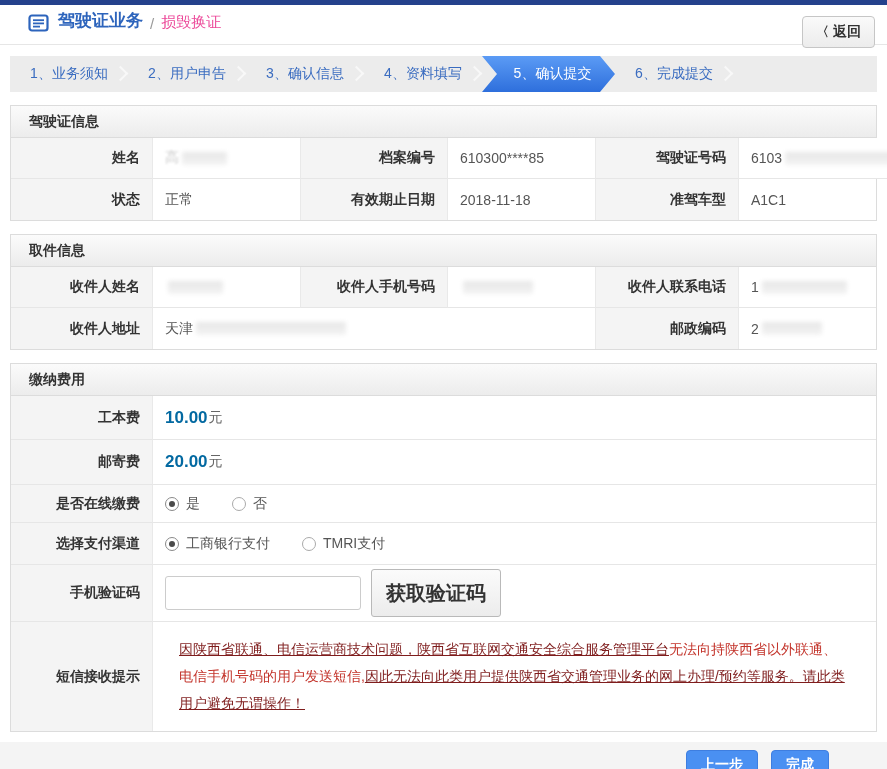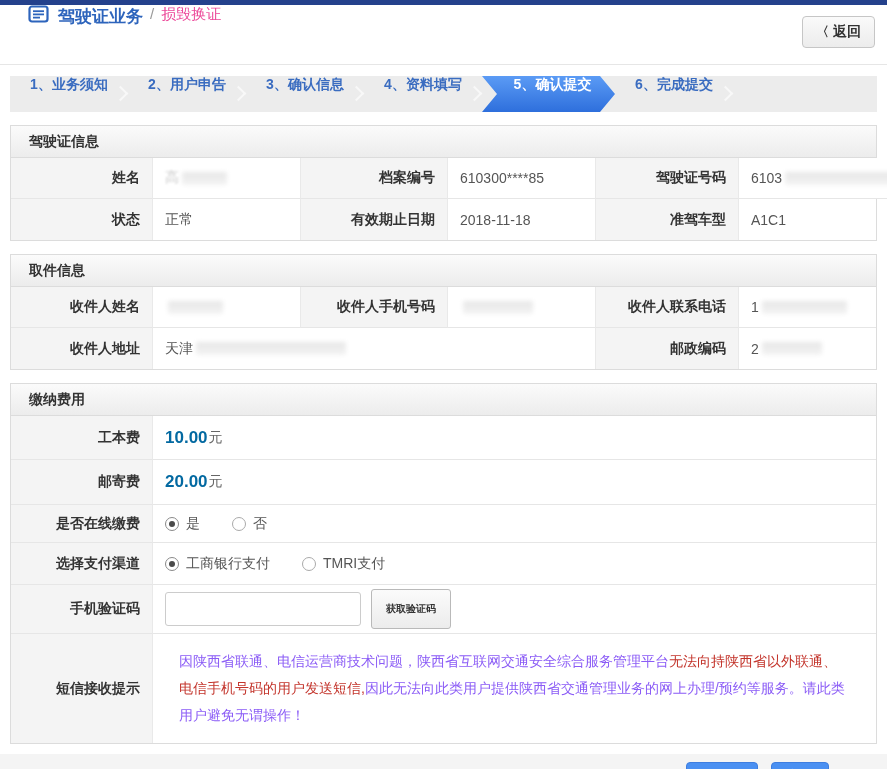--- a/index.html
+++ b/index.html
@@ -6,44 +6,44 @@
   html,body { background:#fff; }
   body {
     width:887px; height:769px; overflow:hidden; position:relative;
     font-family:"Liberation Sans","DejaVu Sans",sans-serif;
     font-size:14px; color:#333;
   }
   .topbar { height:5px; background:#24418c; }
 
   
   .header {
-    height:60px; display:flex; align-items:flex-start;
-    padding:0 12px 4px 28px; border-bottom:1px solid #e6e6e6; position:relative;
+    height:40px; display:flex; align-items:flex-end;
+    padding:0 12px 12px 28px; border-bottom:1px solid #e6e6e6; position:relative;
   }
   .hicon { margin-right:9px; display:inline-flex; }
   .htitle { color:#2d64bc; font-size:17px; font-weight:bold; }
   .hdiv { color:#999; margin:0 7px; font-size:15px; }
   .hsub { color:#ec4899; font-size:15px; }
   .back-btn {
     position:absolute; right:12px; top:11px;
     background:linear-gradient(#fafafa,#ececec);
     border:1px solid #c6c6c6; border-radius:4px;
     padding:6px 13px; font-size:14px; font-weight:bold; color:#333;
     cursor:pointer; display:flex; align-items:center; gap:4px;
   }
   .back-chev { font-weight:bold; font-size:13px; }
 
   
   .steps {
     margin:11px 10px 0 10px; height:36px; background:#ececec;
     display:flex; align-items:stretch; overflow:hidden;
   }
   .step {
-    flex:0 0 118px; display:flex; justify-content:center;
-    color:#3a6cc0; font-weight:bold; position:relative;
+    flex:0 0 118px; display:flex; align-items:center; justify-content:center;
+    color:#3a6cc0; font-weight:normal; position:relative;
   }
   .step::after {
     content:''; position:absolute; right:2px; top:calc(50% - 6px);
     width:9px; height:9px;
     border-top:2px solid #f8f8f8; border-right:2px solid #f8f8f8;
     transform:rotate(45deg);
   }
   .step.active {
     flex:0 0 133px; color:#fff;
     background:linear-gradient(#5b9bf5,#2e6fdc);
@@ -100,28 +100,28 @@
     content:''; position:absolute; left:3px; top:3px; right:3px; bottom:3px;
     background:#4a4a4a; border-radius:50%;
   }
   .opt { margin-right:32px; color:#555; cursor:pointer; }
 
   .code-input {
     width:196px; height:34px; border:1px solid #ccc; border-radius:3px;
     padding:0 8px; font-size:14px; color:#333; background:#fff; outline:none;
   }
   .code-btn {
-    margin-left:10px; height:40px; padding:0 14px;
+    margin-left:10px; height:48px; padding:0 14px;
     background:linear-gradient(#fbfbfb,#ececec);
     border:1px solid #b9b9b9; border-radius:3px;
-    font-size:10px; font-weight:bold; color:#333; cursor:pointer;
+    font-size:20px; font-weight:bold; color:#333; cursor:pointer;
   }
 
   .notice { line-height:27px; padding:10px 14px; display:block; }
-  .nt { color:#8b5cf6; }
+  .nt { color:#7f1d1d;text-decoration:underline; }
   .nt-strong { color:#c3342b; }
 
   
   .footer {
     margin-top:10px; height:46px; background:#f4f4f4;
     border-bottom:1px solid #ececec;
     display:flex; align-items:center; justify-content:flex-end;
     padding-right:58px; gap:13px;
   }
   .blue-btn {

